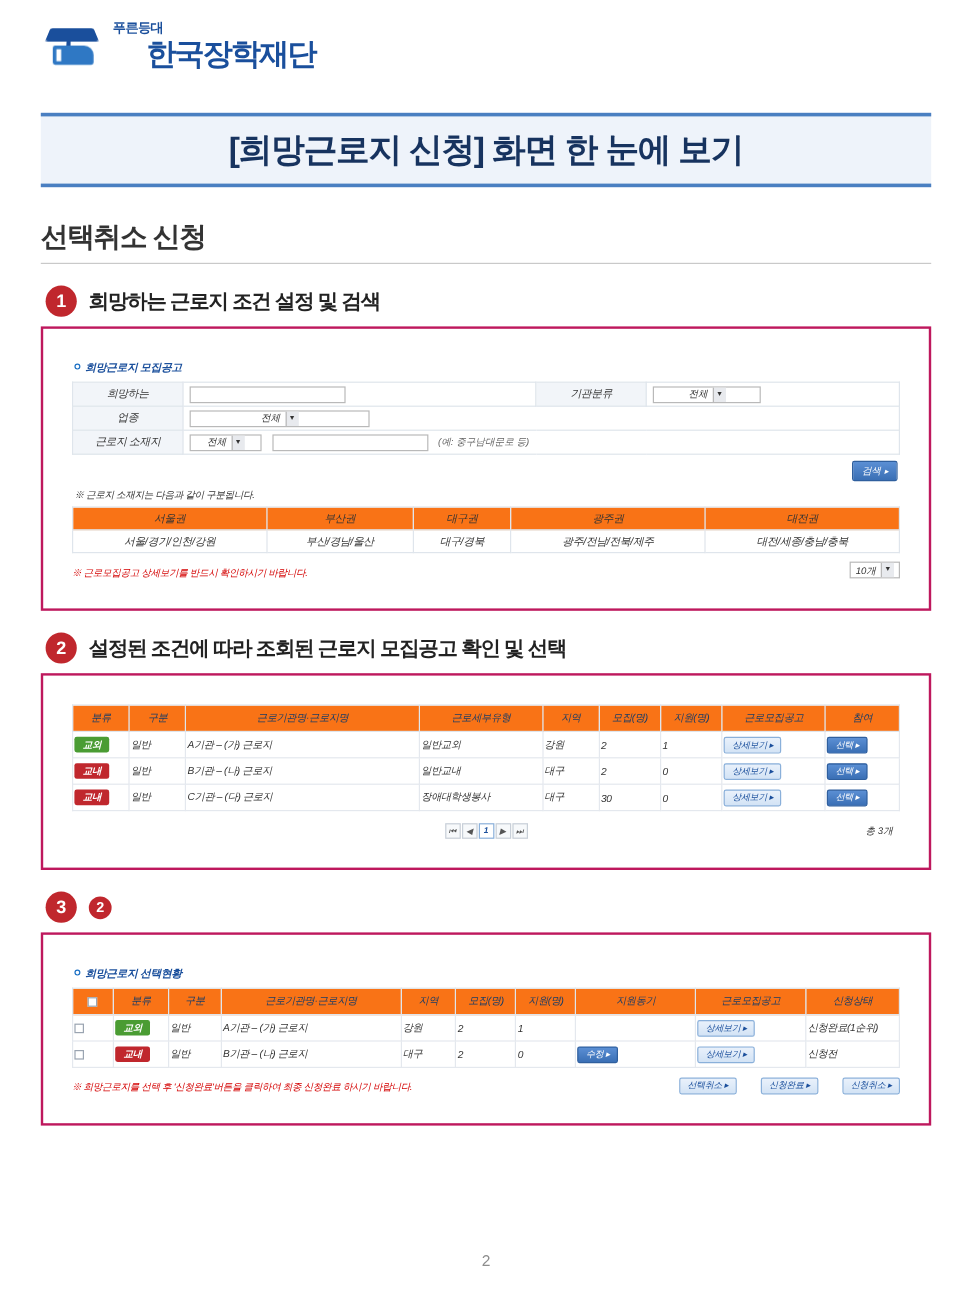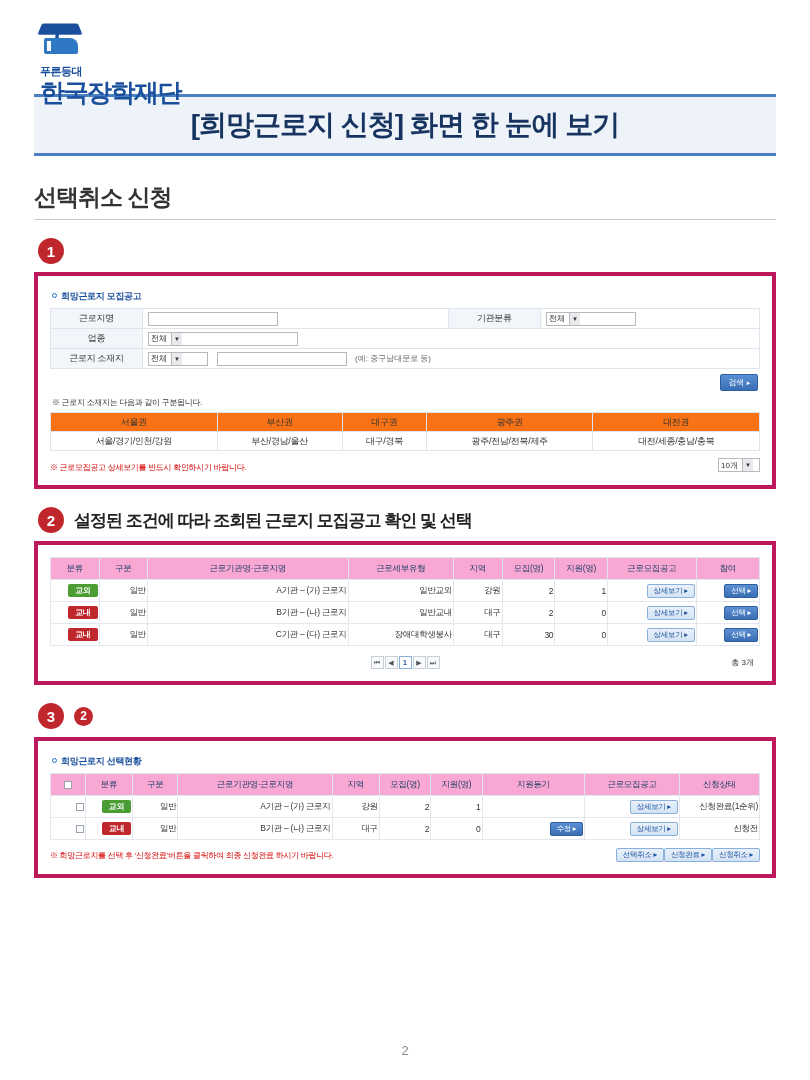--- a/index.html
+++ b/index.html
@@ -17,21 +17,21 @@
   }
 
   
   .top-header {
     display: flex;
     align-items: flex-start;
     justify-content: space-between;
     padding: 18px 10px 0 10px;
     height: 88px;
   }
-  .logo-block { display: flex; align-items: flex-start; gap: 8px; flex-direction: column; }
+  .logo-block { display: flex; align-items: flex-end; gap: 8px; }
   .logo-mark {
     width: 46px; height: 40px;
     position: relative;
   }
   .cap {
     position: absolute; left: 0; top: 4px;
     width: 40px; height: 13px;
     background: #1a4f9c;
     transform: perspective(30px) rotateX(32deg);
     border-radius: 2px;
@@ -55,20 +55,21 @@
     background: #fff;
   }
   .logo-text-wrap { line-height: 1; }
   .logo-sub {
     font-size: 11px; color: #1a4f9c; font-weight: bold;
     letter-spacing: -0.5px; margin-bottom: 3px;
   }
   .logo-main {
     font-size: 25px; color: #1a4f9c; font-weight: bold;
     letter-spacing: -1.5px;
+    margin-left: 28px;
   }
   .slogan {
     text-align: right; line-height: 1.5;
     color: #1b4f9c; font-weight: bold; font-size: 14px;
     letter-spacing: -0.5px;
     padding-top: 4px;
   }
   .slogan .q { color: #1b4f9c; font-size: 17px; }
 
   
@@ -124,24 +125,25 @@
     flex: 0 0 auto;
   }
   .badge.sm { width: 19px; height: 19px; font-size: 12px; }
   .step-text {
     font-size: 17px; font-weight: bold; color: #222;
     letter-spacing: -1px;
   }
 
   
   .redbox {
-    border: 4px solid #be185d;
+    border: 2px solid #be185d;
     margin: 0 4px;
     background: #fff;
-    padding: 12px;
+    padding: 24px;
+    font-style: italic;
   }
 
   
   .panel-title {
     font-size: 9px; color: #1a4f9c; font-weight: bold;
     letter-spacing: -0.3px;
     margin: 2px 0 5px 2px;
   }
   .panel-title .dot {
     display: inline-block; width: 5px; height: 5px;
@@ -165,21 +167,21 @@
     height: 20px; padding: 2px 5px;
     background: #fff;
   }
   .inp {
     display: inline-block;
     height: 14px; width: 130px;
     border: 1px solid #b9b9b9; background: #fff;
     vertical-align: middle;
   }
   .sel {
-    display: inline-flex; align-items: center; justify-content: flex-start;
+    display: inline-flex; align-items: center; justify-content: center;
     height: 14px; border: 1px solid #b9b9b9; background: #fff;
     font-size: 8px; color: #333; padding: 0 2px;
     vertical-align: middle;
   }
   .sel .arrow {
     width: 11px; height: 12px; background: #e8eaee;
     border-left: 1px solid #b9b9b9;
     display: inline-flex; align-items: center; justify-content: center;
     font-size: 6px; color: #333; margin-left: 4px;
   }
@@ -220,27 +222,27 @@
   }
 
   .bottom-row { display: flex; align-items: center; justify-content: space-between; }
 
   
   table.list {
     width: 100%; border-collapse: collapse; font-size: 8.5px;
     border-top: 1px solid #8ba4c4;
   }
   table.list th {
-    background: #f9a8d4; border: 1px solid #dfe5ec;
+    background: #f97316; border: 1px solid #dfe5ec;
     height: 22px; font-weight: normal; color: #1b3c66;
     letter-spacing: -0.3px;
   }
   table.list td {
     border: 1px solid #e4e8ee; height: 22px;
-    text-align: right; color: #333; letter-spacing: -0.3px;
+    text-align: left; color: #333; letter-spacing: -0.3px;
   }
   .tag {
     display: inline-block; color: #fff; font-size: 8px;
     padding: 1px 7px; border-radius: 2px; font-weight: bold;
   }
   .tag.green { background: #4a9c33; }
   .tag.red { background: #c0272d; }
   .btn-sm {
     display: inline-block;
     background: linear-gradient(#e9f1fb,#d3e3f5);
@@ -271,21 +273,21 @@
   .chk {
     display: inline-block; width: 8px; height: 8px;
     border: 1px solid #9aa4b1; background: #fff; vertical-align: middle;
   }
   .status-gray { color: #555; }
   .status-red { color: #d40000; }
 
   .foot-note {
     font-size: 8px; color: #d40000; letter-spacing: -0.3px;
   }
-  .foot-actions { display: flex; gap: 0; justify-content: flex-end; }
+  .foot-actions { display: flex; gap: 20px; justify-content: flex-end; }
 
   .page-num {
     position: absolute; left: 0; right: 0; bottom: 22px;
     text-align: center; font-size: 13px; color: #8d8d8d;
   }
 </style>
 </head>
 <body>
 
 <div class="page">
@@ -306,31 +308,32 @@
   <div class="title-band">
     <div class="title-band-inner">[희망근로지 신청] 화면 한 눈에 보기</div>
   </div>
 
   <div class="page-title">선택취소 신청</div>
   <div class="hr-thin"></div>
 
 
   <div class="step-head">
     <div class="badge">1</div>
+    <div class="step-text">희망하는 근로지 조건 설정 및 검색</div>
   </div>
 
   <div class="redbox">
     <div class="panel-title">
       <span class="dot"></span><span>희망근로지 모집공고</span>
     </div>
 
     <table class="form">
       <tbody>
           <tr>
-        <th>근로지명</th>
+        <th>희망하는</th>
         <td>
           <span class="inp"></span>
         </td>
         <th>기관분류</th>
         <td>
           <span class="sel sel-w90">
             <span>전체</span>
             <span class="arrow">▼</span>
           </span>
         </td>

